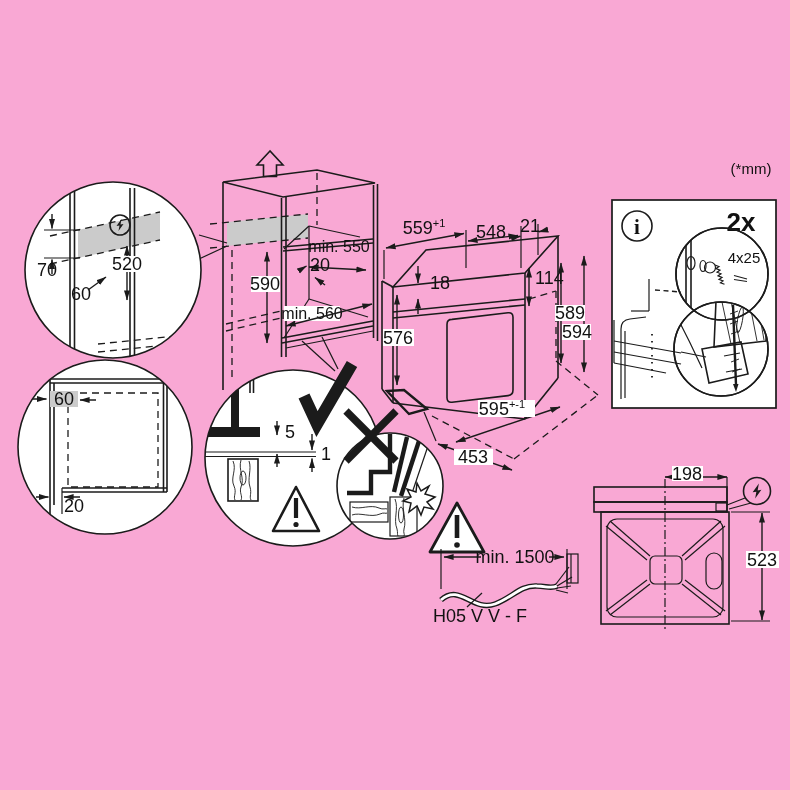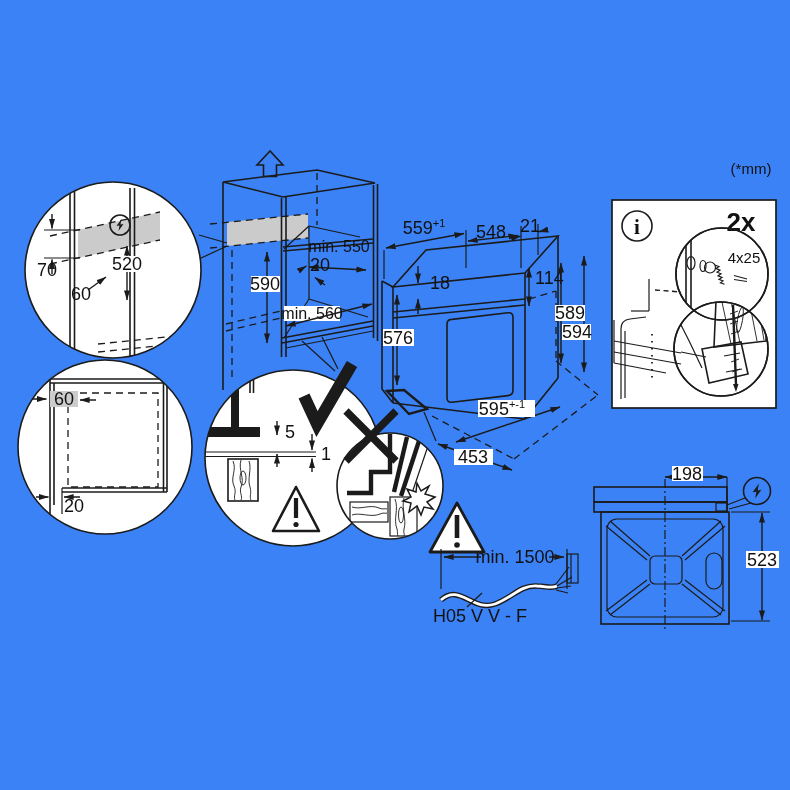--- a/index.html
+++ b/index.html
@@ -1,16 +1,16 @@
 <!DOCTYPE html>
 <html><head>
 <meta charset="utf-8">
 <style>
   html,body{margin:0;padding:0;background:#ffffff;}
-  .stage{width:790px;height:790px;position:relative;background:#3b82f6;overflow:hidden;}
+  .stage{width:790px;height:790px;position:relative;background:#f9a8d4;overflow:hidden;}
   svg{display:block;}
   .ln{fill:none;stroke:#1b1b1b;stroke-width:1.6;}
   .lt{fill:none;stroke:#1b1b1b;stroke-width:1.2;}
   .lw{fill:none;stroke:#1b1b1b;stroke-width:2.4;}
   .blk{fill:#1b1b1b;stroke:none;}
   .dash{fill:none;stroke:#1b1b1b;stroke-width:1.3;stroke-dasharray:7 5;}
   .dashdot{fill:none;stroke:#1b1b1b;stroke-width:1.2;stroke-dasharray:9 3 2 3;}
   .dim{fill:none;stroke:#1b1b1b;stroke-width:1.4;}
   .wfill{fill:#ffffff;}
   .gband{fill:#cbcbcb;stroke:none;}

